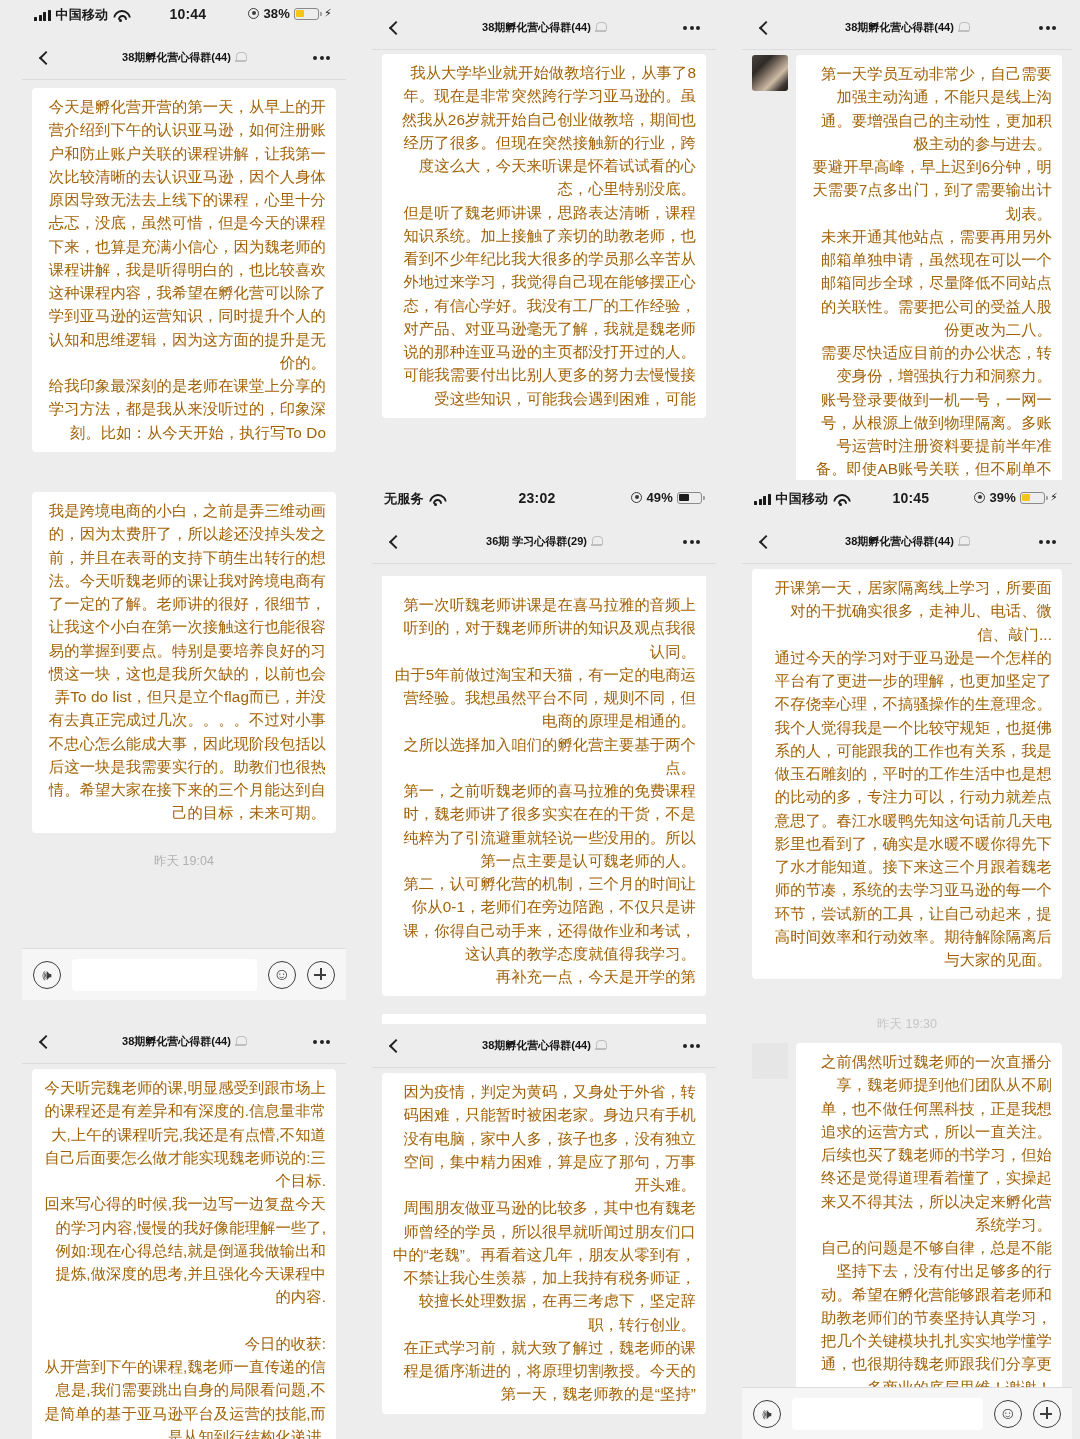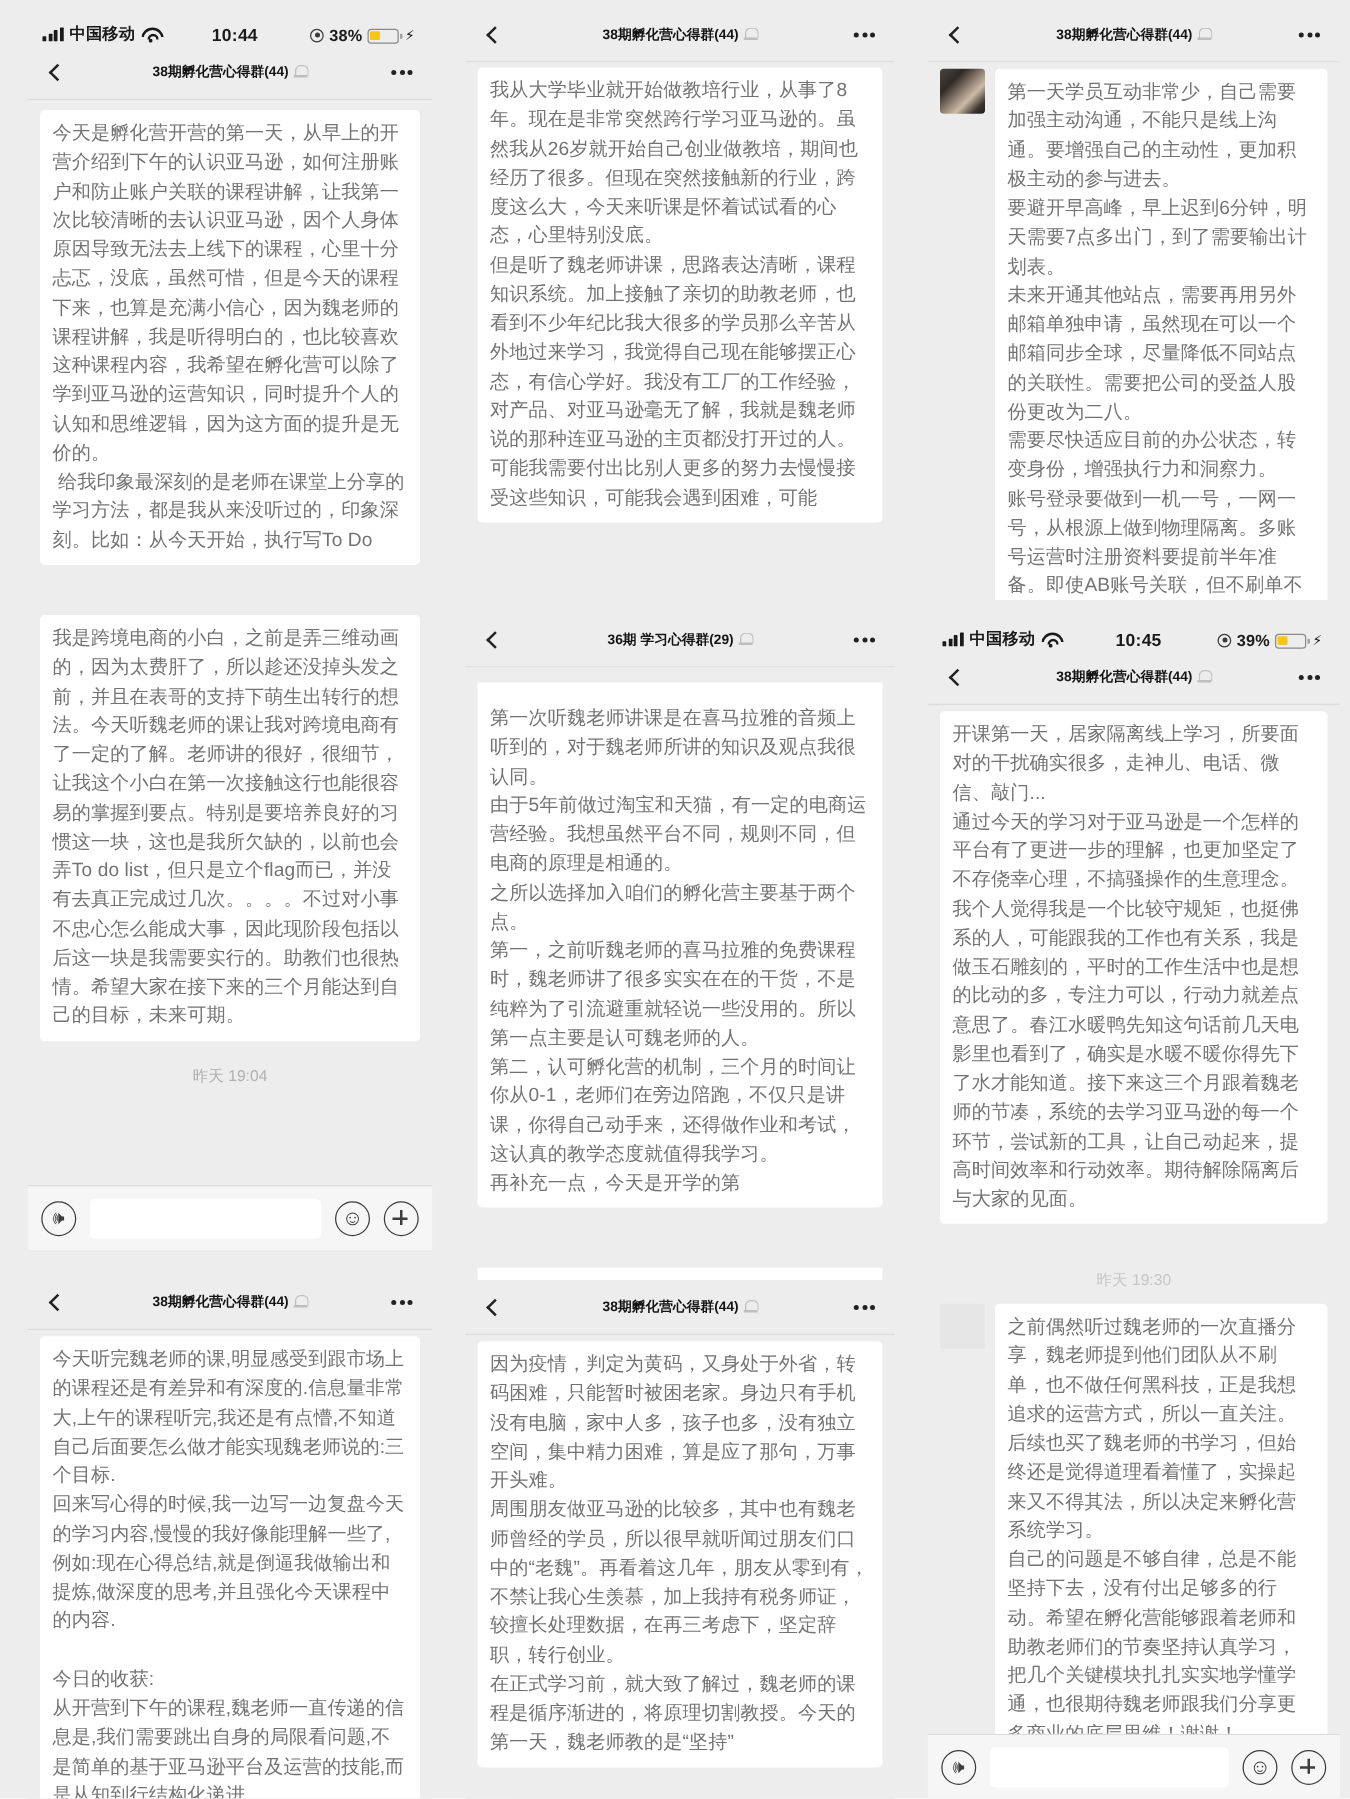--- a/index.html
+++ b/index.html
@@ -40,21 +40,21 @@
   .p6 { padding: 10px 8px 0 10px; }
   .p7 { padding: 14px 14px 0 22px; }
   .p8 { padding: 14px 16px 0 12px; }
   .p9 { padding: 14px 8px 0 10px; }
 
   
   .statusbar {
     height: 30px;
     background: #ededed;
     display: flex;
-    align-items: flex-end;
+    align-items: flex-start;
     padding: 0 14px 0 12px;
     flex: 0 0 auto;
     font-size: 13px;
     font-weight: bold;
     color: #1a1a1a;
     letter-spacing: 0.2px;
   }
   .sb-left { display: flex; align-items: center; gap: 5px; flex: 0 0 auto; }
   .sb-mid { flex: 1 1 auto; text-align: center; font-size: 14px; font-weight: bold; }
   .sb-right { display: flex; align-items: center; gap: 4px; flex: 0 0 auto; }
@@ -178,25 +178,26 @@
     border-radius: 3px;
     background: linear-gradient(135deg,#4a4540 0%,#2f2a26 28%,#8e7f70 50%,#cdbba6 66%,#3b3530 86%,#1f1b18 100%);
   }
   .avatar.ghost { background: #e4e4e4; opacity: .85; }
   .bubble {
     background: #ffffff;
     border-radius: 4px;
     padding: 7px 10px 8px 10px;
     font-size: 15.3px;
     line-height: 1.52;
-    color: #737373;
+    color: #a16207;
     white-space: pre-wrap;
     word-break: break-word;
     letter-spacing: 0.1px;
     max-width: 100%;
+    text-align: right;
   }
   .bubble.full { margin-left: 0; }
   .bubble.clip-top {
     border-radius: 0 0 4px 4px;
   }
   .timestamp {
     text-align: center;
     font-size: 12.5px;
     color: #b0b0b0;
     padding: 14px 0 10px 0;
@@ -378,20 +379,36 @@
         <div class="ib-icon">
             <span class="plus-h"></span>
             <span class="plus-v"></span>
           </div>
       </div>
     </div>
   </div>
 
   <div class="panel p5">
     <div class="panel-inner">
+      <div class="statusbar">
+        <div class="sb-left">
+          <span>无服务</span>
+          <span class="wifi">
+              <b></b>
+            </span>
+        </div>
+        <div class="sb-mid">23:02</div>
+        <div class="sb-right">
+          <span class="loc"></span>
+          <span>49%</span>
+          <span class="batt">
+              <span style="width:49%;background:#1a1a1a"></span>
+            </span>
+        </div>
+      </div>
       <div class="navbar">
         <div class="nav-back">
             <span class="chev"></span>
           </div>
         <div class="nav-title">
           <span>36期 学习心得群(29)</span>
           <span class="mute-icon"></span>
         </div>
         <div class="nav-more">
             <i></i>

